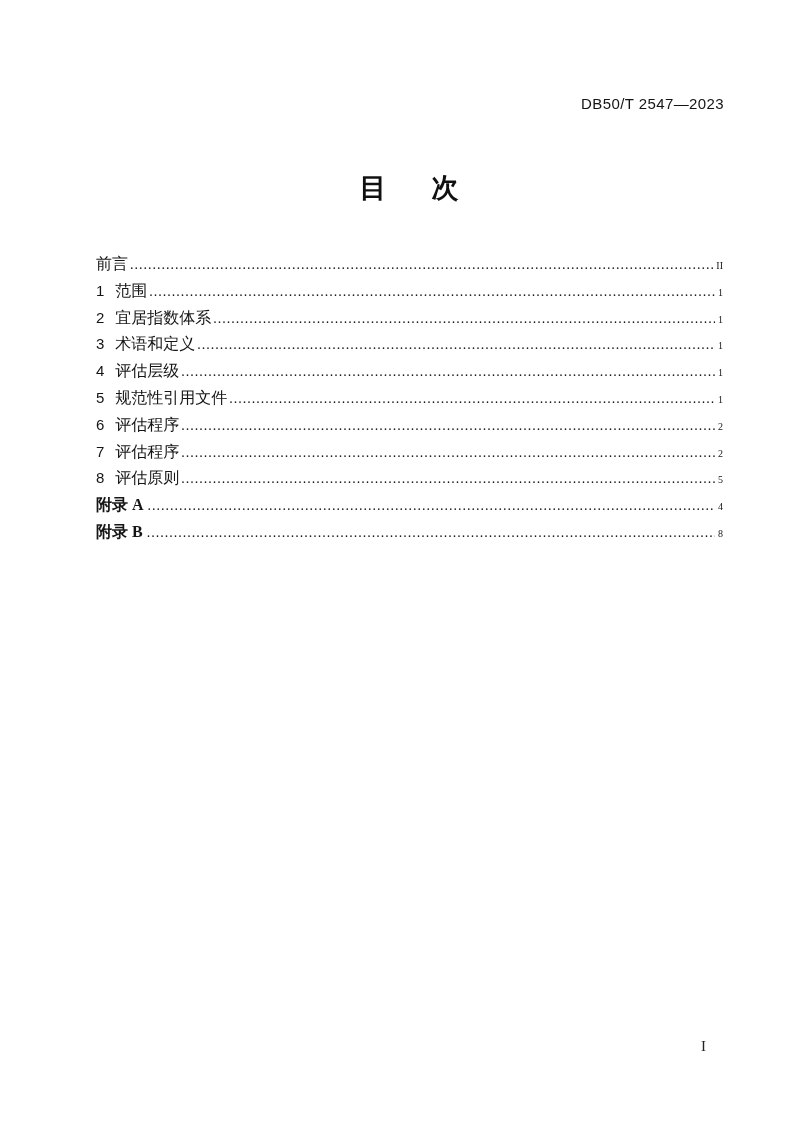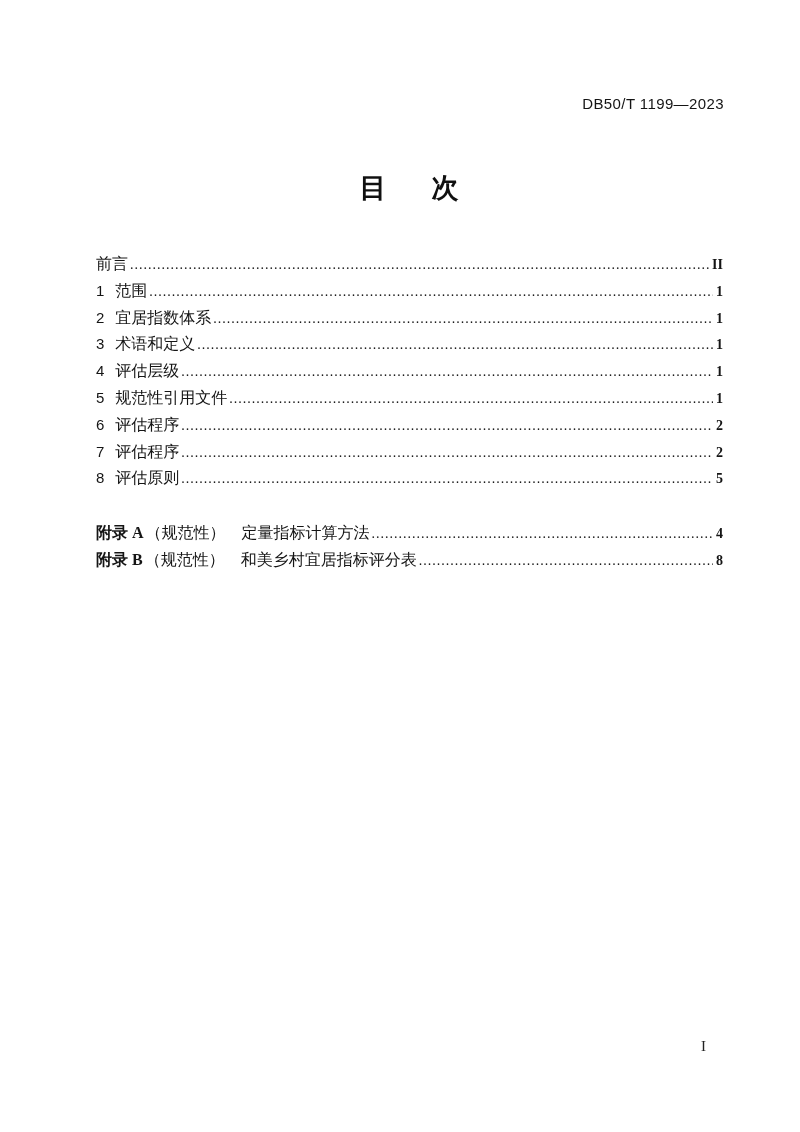--- a/index.html
+++ b/index.html
@@ -54,55 +54,53 @@
   }
   .toc-num {
     font-family: "Liberation Sans", sans-serif;
     font-size: 15px;
     margin-right: 11px;
   }
   .toc-num:empty { display: none; margin: 0; }
   .toc-bold {
     font-weight: bold;
     margin-right: 2px;
-    margin-top: 28px;
   }
   .toc-bold:empty { display: none; margin: 0; }
   .toc-label {
     font-family: "Liberation Serif", serif;
   }
   .leader {
     flex: 1 1 auto;
     overflow: hidden;
     white-space: nowrap;
     font-family: "Liberation Serif", serif;
     font-size: 14px;
     letter-spacing: 1px;
     margin: 0 3px 0 2px;
     color: #1a1a1a;
   }
   .toc-page {
     font-family: "Liberation Serif", serif;
-    font-size: 14px;
+    font-size: 10px;
     text-align: left;
-    font-weight: bold;
   }
   .footer-page {
     position: absolute;
     top: 1038px;
     left: 701px;
     font-family: "Liberation Serif", serif;
     font-size: 15px;
     color: #222222;
   }
 </style>
 </head>
 <body>
 
-<div class="doc-header">DB50/T 1199—2023</div>
+<div class="doc-header">DB50/T 2547—2023</div>
 
 <div class="doc-title">
   <span>目</span>
   <span>次</span>
 </div>
 
 <div class="toc">
   <div class="toc-row">
 
     <span class="toc-label">前言</span>
@@ -161,26 +159,24 @@
   <div class="toc-row">
     <span class="toc-num">8</span>
 
     <span class="toc-label">评估原则</span>
     <span class="leader">............................................................................................................................................................................................................................................................................................................</span>
     <span class="toc-page">5</span>
   </div>
   <div class="toc-row">
 
     <span class="toc-bold">附录 A</span>
-    <span class="toc-label">（规范性）　定量指标计算方法</span>
     <span class="leader">............................................................................................................................................................................................................................................................................................................</span>
     <span class="toc-page">4</span>
   </div>
   <div class="toc-row">
 
     <span class="toc-bold">附录 B</span>
-    <span class="toc-label">（规范性）　和美乡村宜居指标评分表</span>
     <span class="leader">............................................................................................................................................................................................................................................................................................................</span>
     <span class="toc-page">8</span>
   </div>
 </div>
 
 <div class="footer-page">I</div>
 
 </body></html>

